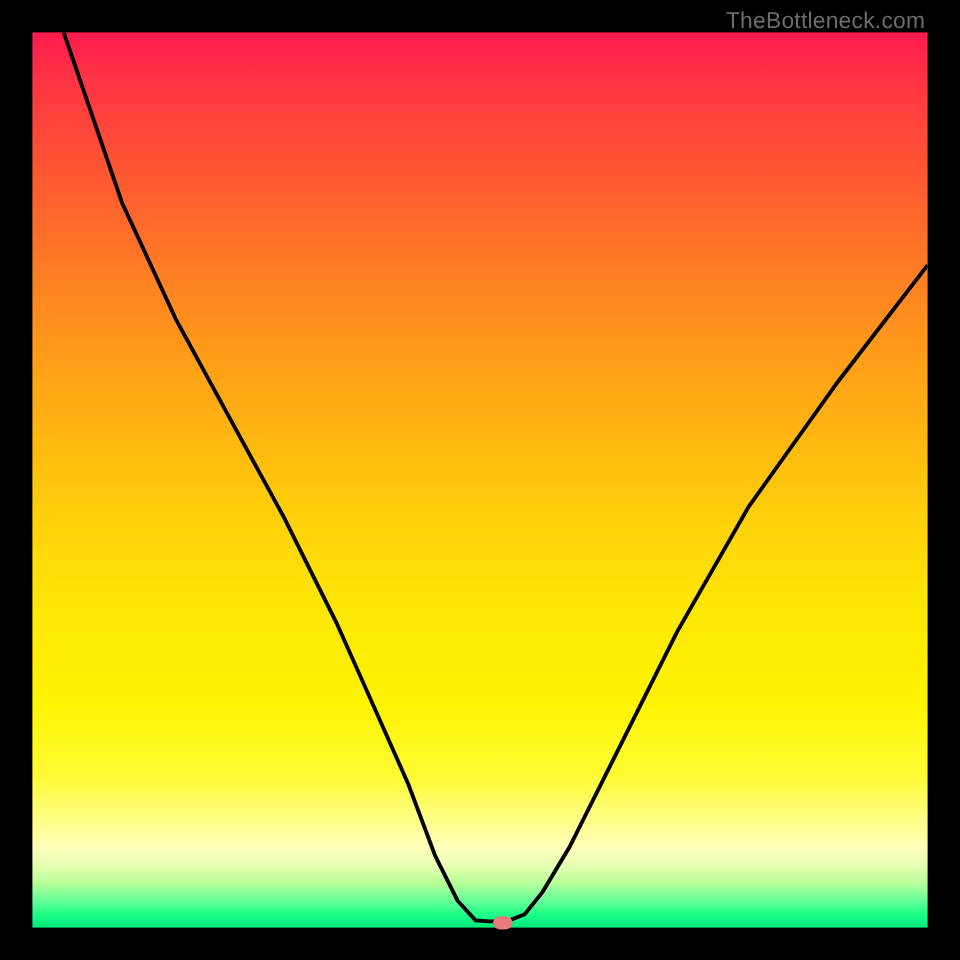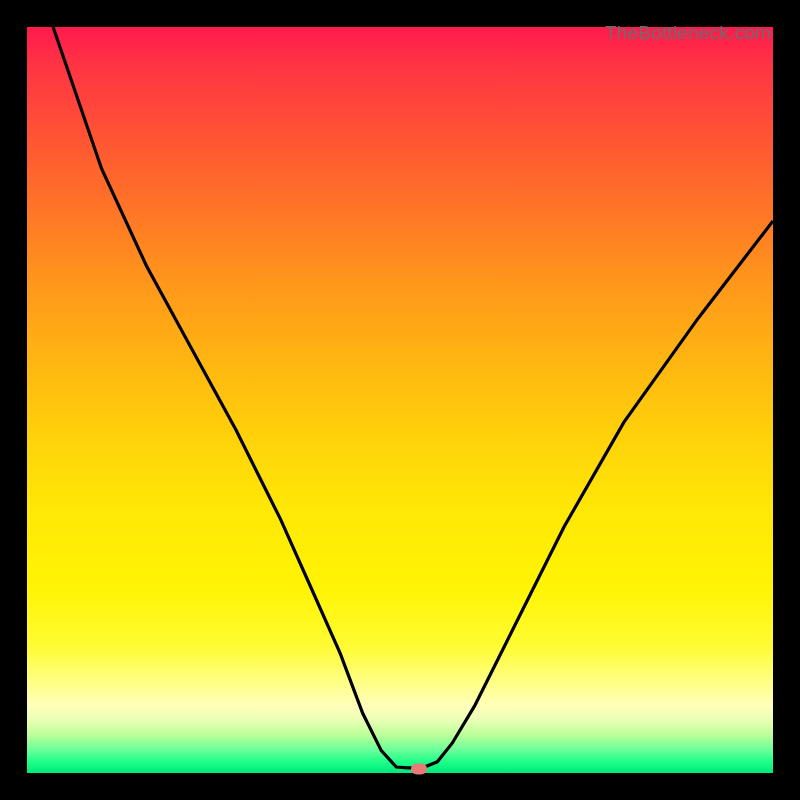--- a/index.html
+++ b/index.html
@@ -41,21 +41,21 @@
       #e8ffb3 93%,
       #b8ff99 95%,
       #66ff99 97%,
       #1eff88 98.5%,
       #00e97a 100%
     );
   }
   .watermark {
     position: absolute;
     right: 29px;
-    top: 22px;
+    top: 7px;
     color: #6c6c6c;
     font-size: 19px;
     font-weight: 500;
     letter-spacing: 0.2px;
   }
   .curve-svg {
     position: absolute;
     left: 0;
     top: 0;
     width: 746px;

